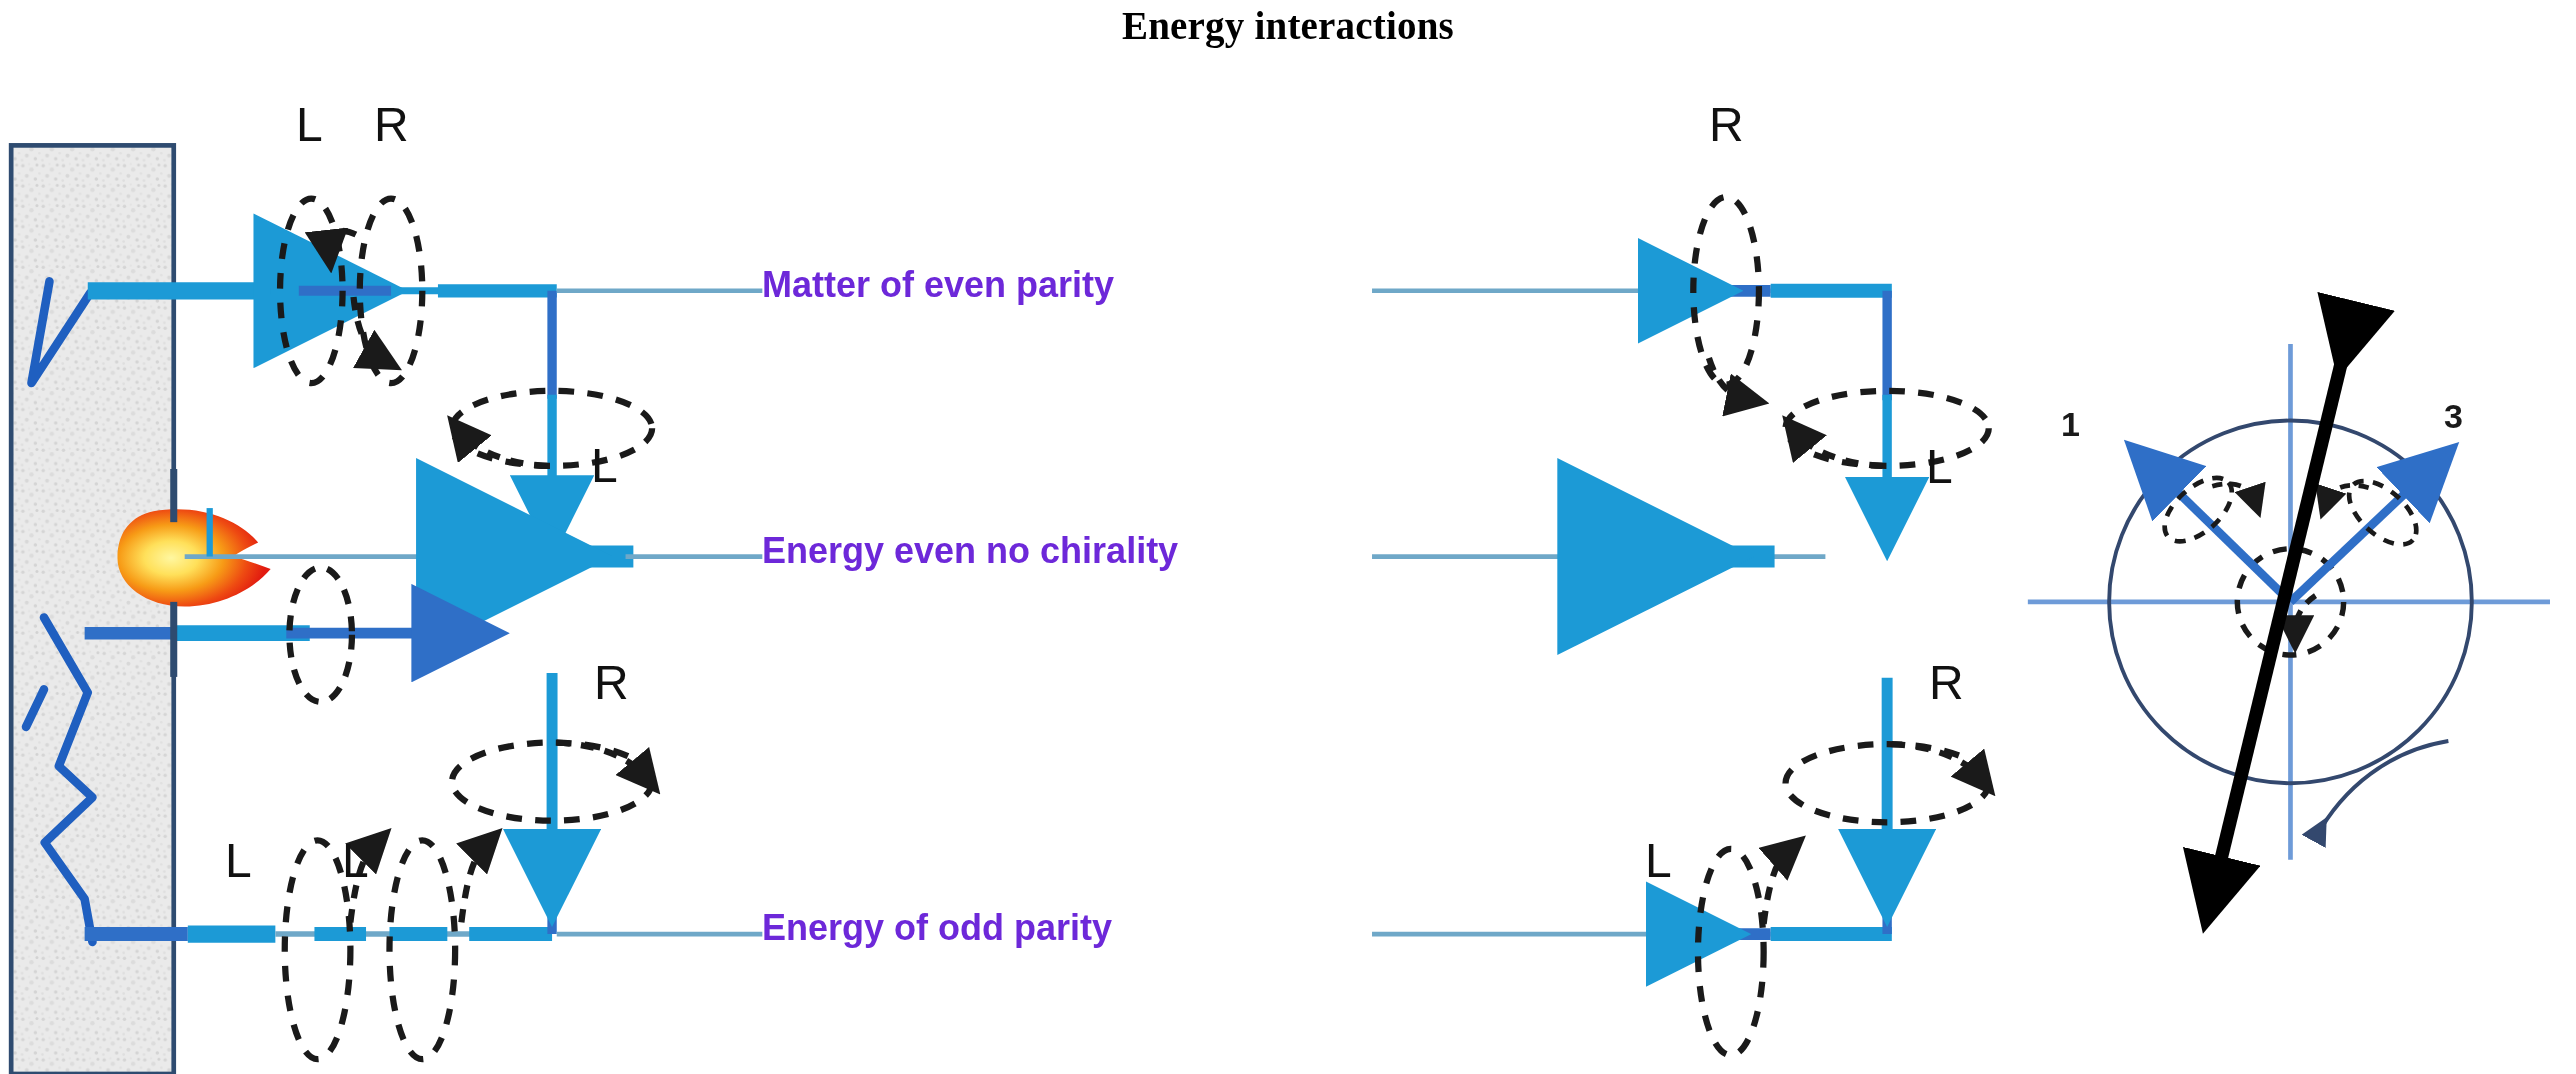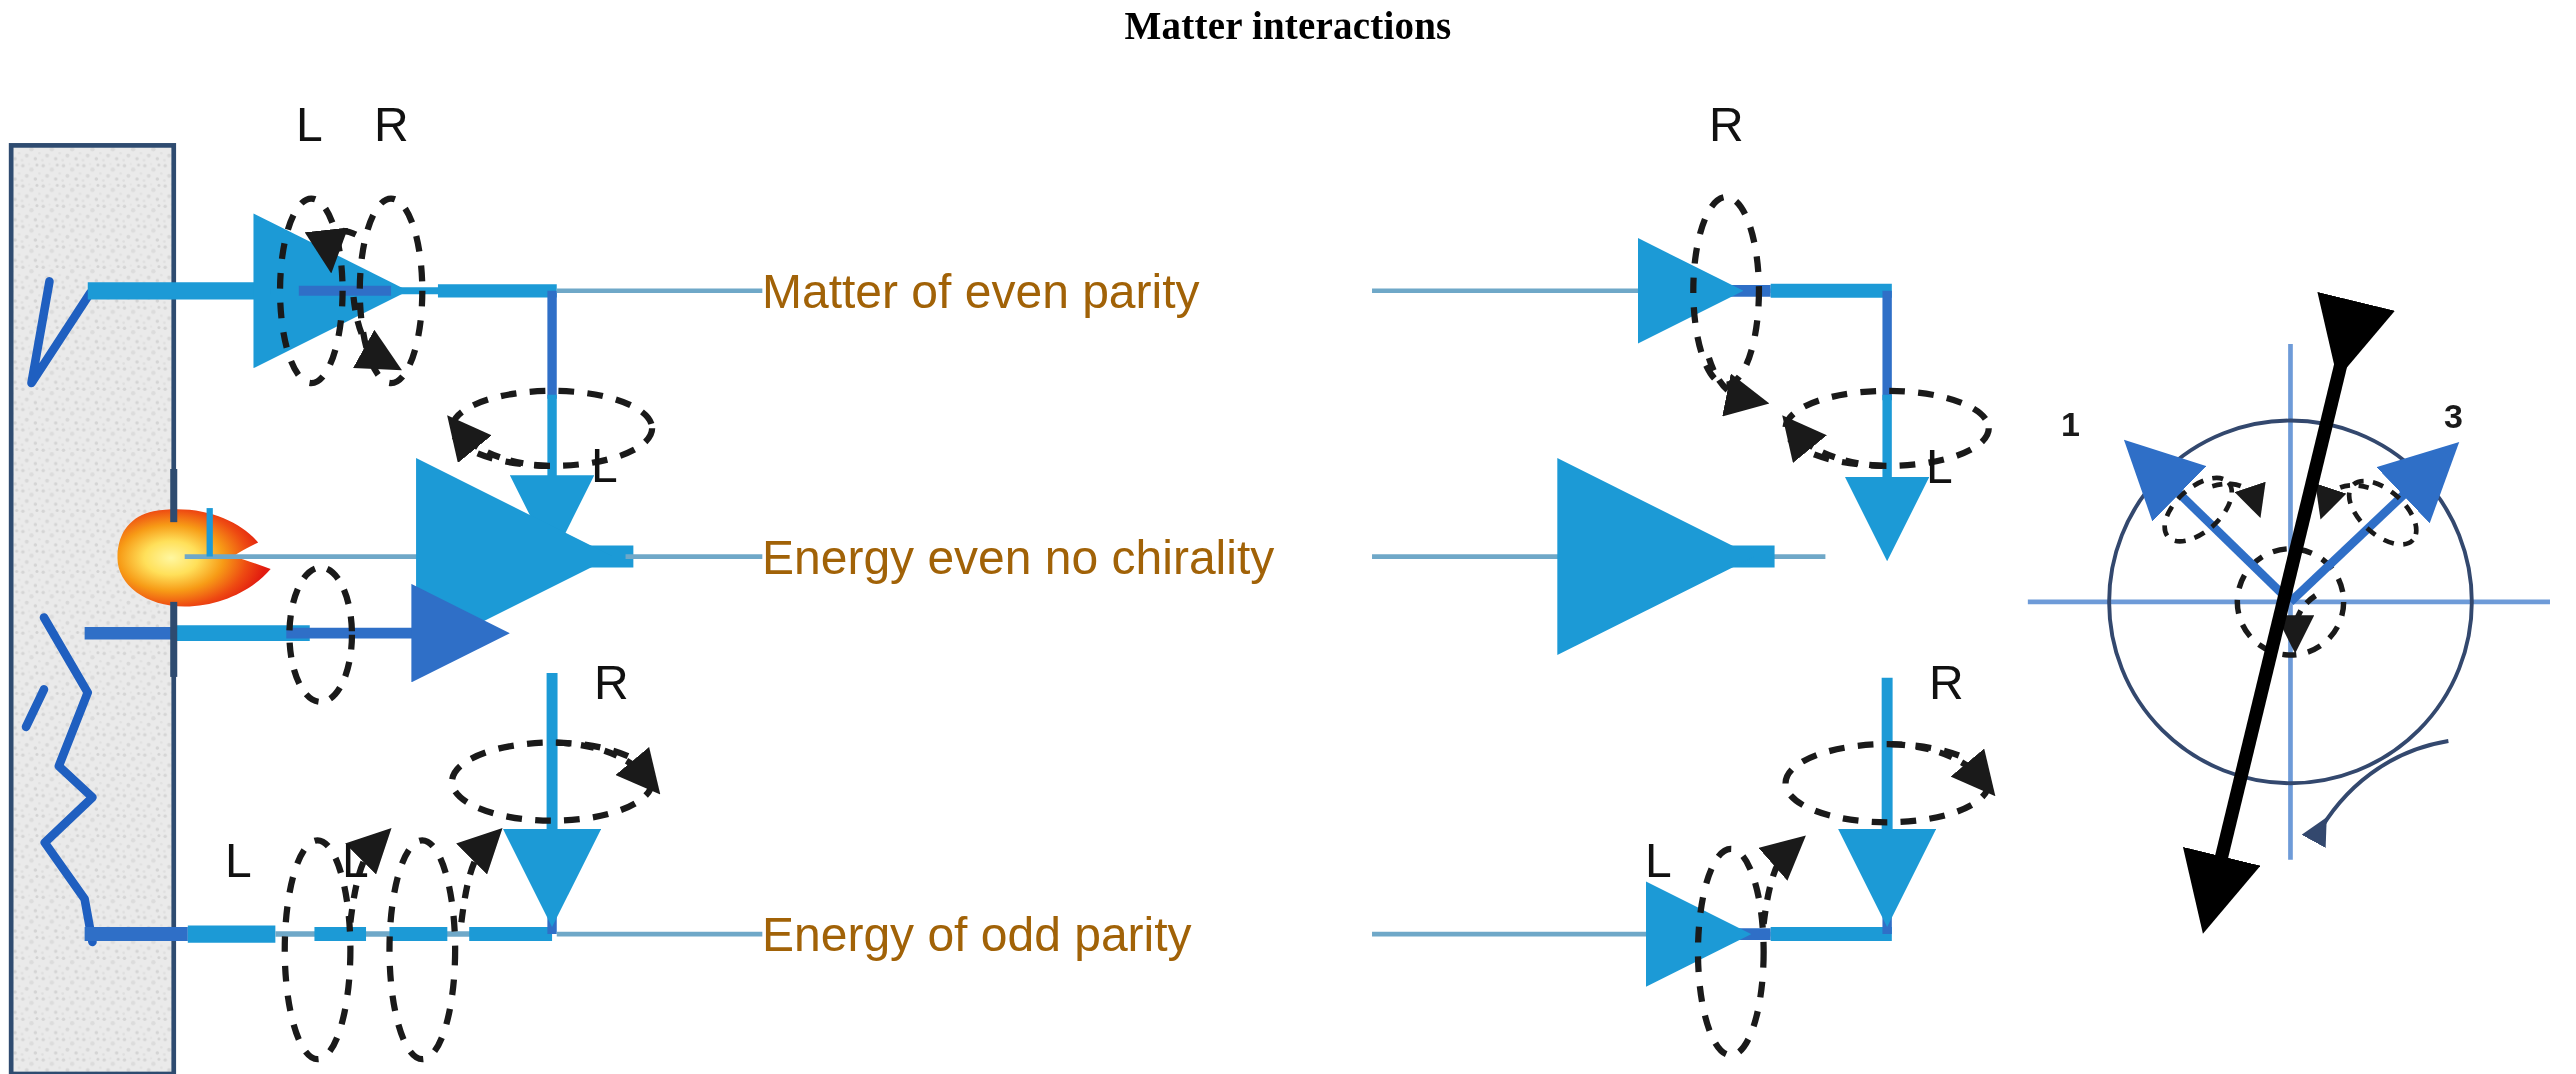--- a/index.html
+++ b/index.html
@@ -23,23 +23,24 @@
     text-align: center;
     font-family: "Liberation Serif", serif;
     font-weight: bold;
     font-size: 39px;
     color: #000000;
     letter-spacing: 0.2px;
   }
   .row-label {
     position: absolute;
     font-family: "Liberation Sans", sans-serif;
-    font-size: 48px;
-    color: #a16207;
+    font-size: 36px;
+    color: #6d28d9;
     white-space: nowrap;
+    font-weight: bold;
   }
   .lr-label {
     position: absolute;
     font-family: "Liberation Sans", sans-serif;
     font-size: 48px;
     color: #111111;
     white-space: nowrap;
   }
   .num-label {
     position: absolute;
@@ -54,21 +55,21 @@
     top: 0;
     width: 2576px;
     height: 1074px;
   }
 </style>
 </head>
 <body>
 
 <div id="page">
 
-  <div id="title">Matter interactions</div>
+  <div id="title">Energy interactions</div>
 
   <svg class="layer" viewBox="0 0 3295 1374">
     <defs>
 
       <pattern id="concrete" width="26" height="26" patternUnits="userSpaceOnUse">
         <rect width="26" height="26" fill="#EAEAEA"></rect>
         <circle cx="3" cy="4" r="2.2" fill="#D5D5D5"></circle>
         <circle cx="14" cy="9" r="2.8" fill="#DCDCDC"></circle>
         <circle cx="21" cy="3" r="1.9" fill="#D2D2D2"></circle>
         <circle cx="8" cy="17" r="2.5" fill="#D8D8D8"></circle>

